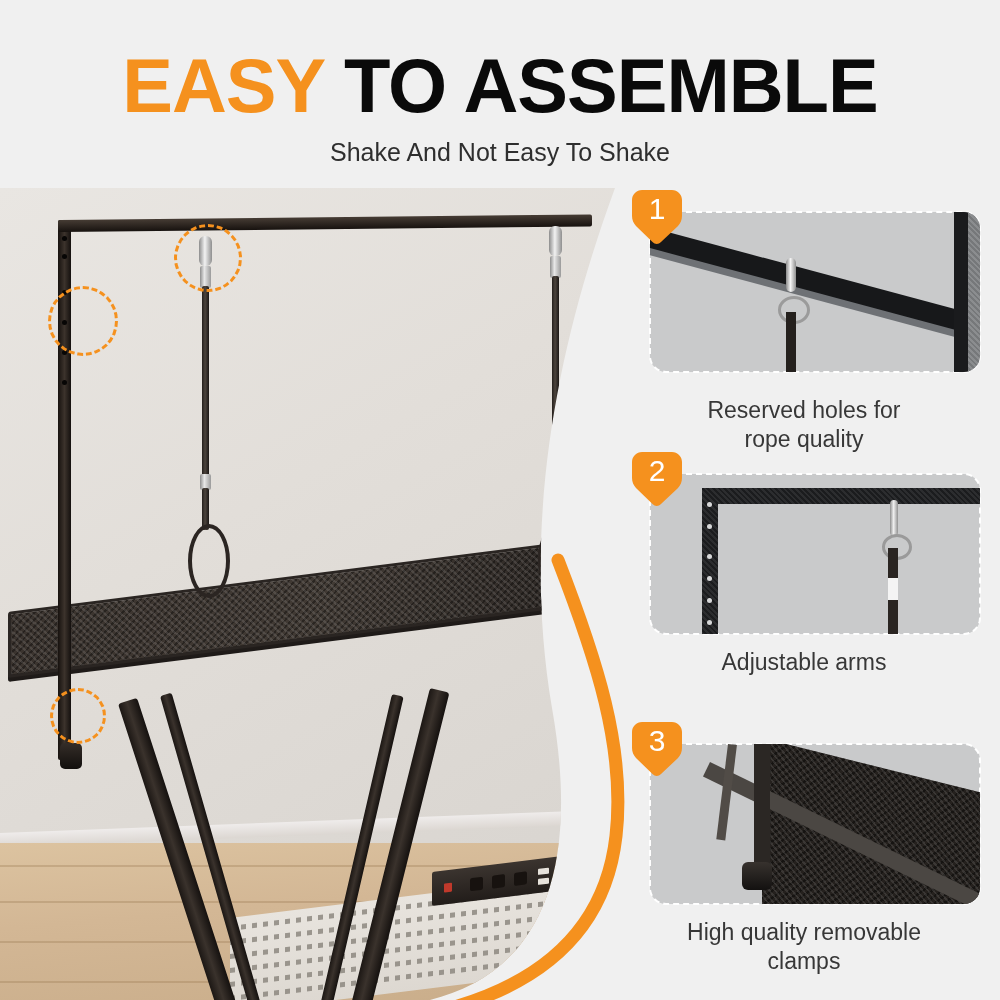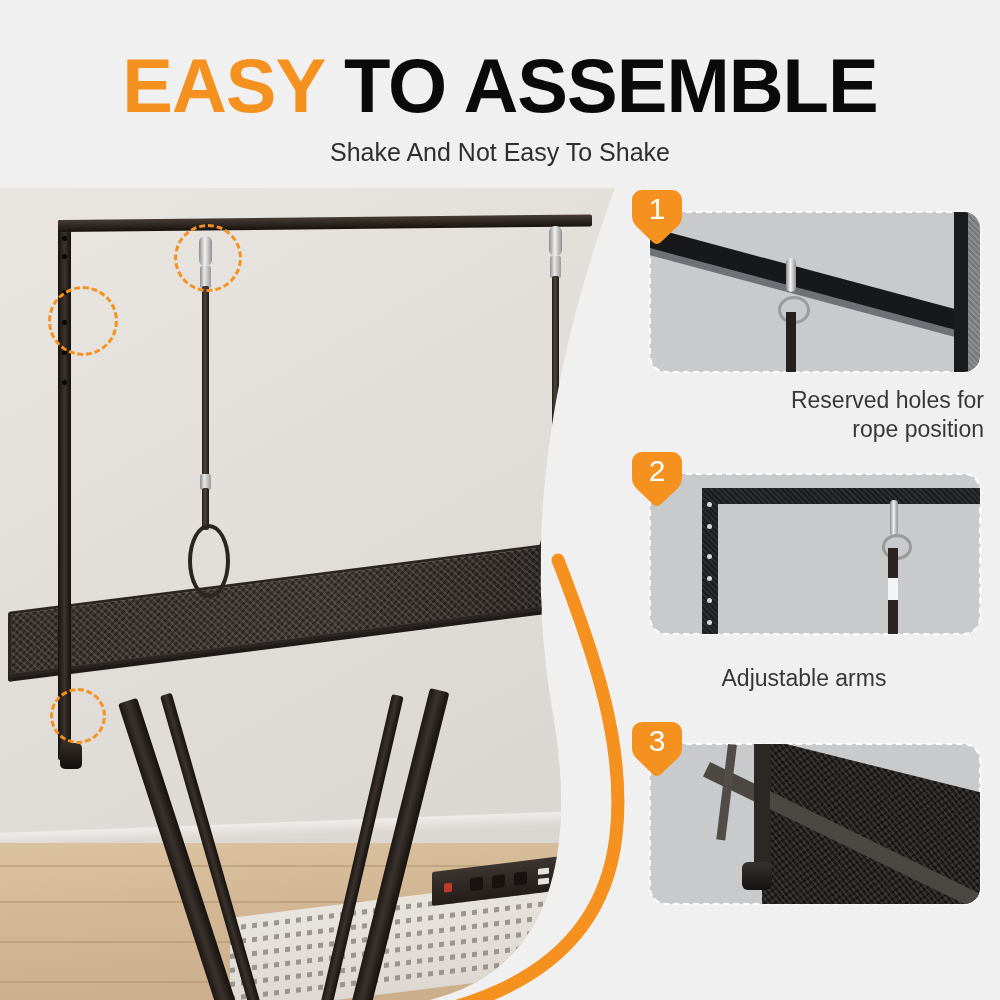--- a/index.html
+++ b/index.html
@@ -273,23 +273,23 @@
       <div class="p1-bar"></div>
       <div class="p1-edge"></div>
       <div class="p1-edge2"></div>
       <div class="p1-hook"></div>
       <div class="p1-ring"></div>
       <div class="p1-strap"></div>
     </div>
     <div class="badge">
       <span>1</span>
     </div>
-    <div class="panel-caption" style="top:196px;text-align:right;">
+    <div class="panel-caption" style="top:206px;">
       <div>Reserved holes for</div>
-      <div>rope position</div>
+      <div>rope quality</div>
     </div>
   </div>
 
   <div class="panel" style="left:624px;top:452px;height:250px;">
     <div class="panel-img">
       <div class="p2-top"></div>
       <div class="p2-side">
         <div class="p2-hole" style="top:14px;"></div>
         <div class="p2-hole" style="top:36px;"></div>
         <div class="p2-hole" style="top:66px;"></div>
@@ -298,31 +298,35 @@
         <div class="p2-hole" style="top:132px;"></div>
       </div>
       <div class="p2-hook"></div>
       <div class="p2-ring"></div>
       <div class="p2-strap"></div>
       <div class="p2-white"></div>
     </div>
     <div class="badge">
       <span>2</span>
     </div>
-    <div class="panel-caption" style="top:212px;">
+    <div class="panel-caption" style="top:196px;">
       <div>Adjustable arms</div>
     </div>
   </div>
 
   <div class="panel" style="left:624px;top:722px;height:250px;">
     <div class="panel-img">
       <div class="p3-mat"></div>
       <div class="p3-rail"></div>
       <div class="p3-post2"></div>
       <div class="p3-post"></div>
       <div class="p3-knob"></div>
     </div>
     <div class="badge">
       <span>3</span>
     </div>
+    <div class="panel-caption" style="top:196px;">
+      <div>High quality removable</div>
+      <div>clamps</div>
+    </div>
   </div>
 
 </div>
 
 </body></html>

